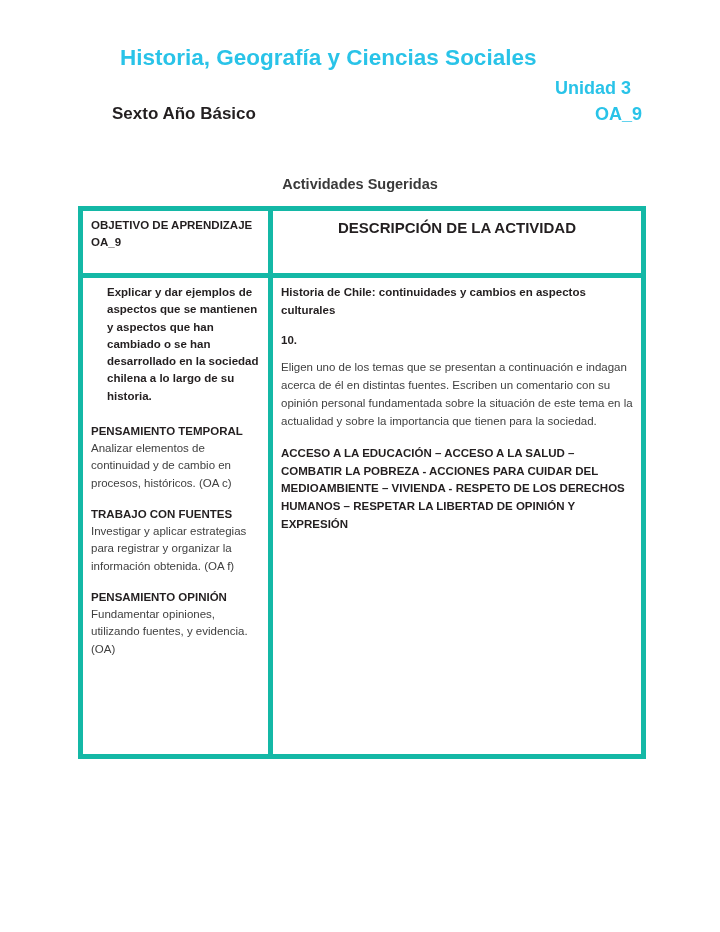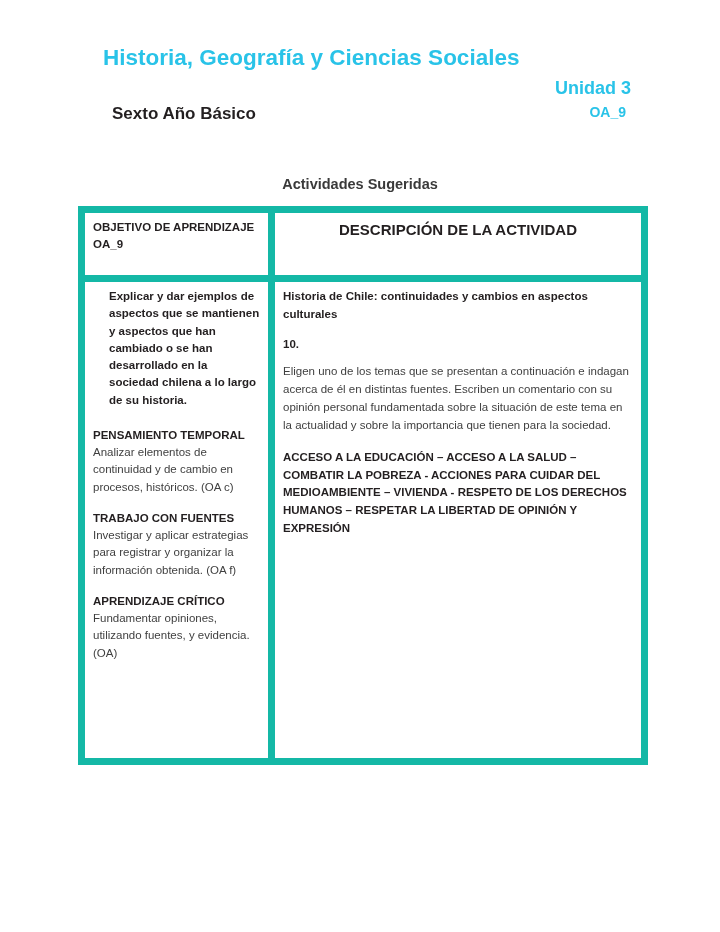--- a/index.html
+++ b/index.html
@@ -21,21 +21,21 @@
     box-sizing: border-box;
     padding: 40px 78px 0 78px;
   }
   
   .header {
     position: relative;
     height: 96px;
   }
   .subject {
     position: absolute;
-    left: 25px;
+    left: 42px;
     top: 4px;
     width: 420px;
     font-size: 22.5px;
     font-weight: bold;
     line-height: 1.24;
     color: #29c3e8;
   }
   .grade {
     position: absolute;
     left: 34px;
@@ -48,23 +48,23 @@
     position: absolute;
     right: 11px;
     top: 38px;
     font-size: 18px;
     font-weight: bold;
     color: #29c3e8;
     text-align: right;
   }
   .oa {
     position: absolute;
-    right: 16px;
+    right: 0;
     top: 64px;
-    font-size: 14px;
+    font-size: 18px;
     font-weight: bold;
     color: #29c3e8;
     text-align: right;
   }
   
   .section-title {
     text-align: center;
     font-size: 14.5px;
     font-weight: bold;
     color: #3a3a3a;
@@ -73,21 +73,21 @@
   }
   
   table.activities {
     border-collapse: collapse;
     width: 563px;
     margin: 0 auto;
     table-layout: fixed;
   }
   table.activities th,
   table.activities td {
-    border: 7px solid #14b8a6;
+    border: 5px solid #14b8a6;
     vertical-align: top;
     padding: 6px 8px 8px 8px;
   }
   col.c1 { width: 190px; }
   col.c2 { width: 373px; }
   th.col-head-left {
     text-align: left;
     font-size: 11.5px;
     font-weight: bold;
     line-height: 1.45;
@@ -166,21 +166,21 @@
     </thead>
     <tbody>
       <tr>
         <td class="cell-left">
           <p class="oa-statement">Explicar y dar ejemplos de aspectos que se mantienen y aspectos que han cambiado o se han desarrollado en la sociedad chilena a lo largo de su historia.</p>
 
           <p class="skill"><span class="skill-name">PENSAMIENTO TEMPORAL</span><span class="skill-text"> Analizar elementos de continuidad y de cambio en procesos, históricos. (OA c)</span></p>
 
           <p class="skill"><span class="skill-name">TRABAJO CON FUENTES</span><span class="skill-text"> Investigar y aplicar estrategias para registrar y organizar la información obtenida. (OA f)</span></p>
 
-          <p class="skill"><span class="skill-name">APRENDIZAJE CRÍTICO</span><span class="skill-text"> Fundamentar opiniones, utilizando fuentes, y evidencia. (OA)</span></p>
+          <p class="skill"><span class="skill-name">PENSAMIENTO OPINIÓN</span><span class="skill-text"> Fundamentar opiniones, utilizando fuentes, y evidencia. (OA)</span></p>
         </td>
         <td class="cell-right">
           <p class="right-title">Historia de Chile: continuidades y cambios en aspectos culturales</p>
           <p class="item-num">10.</p>
           <p class="paragraph">Eligen uno de los temas que se presentan a continuación e indagan acerca de él en distintas fuentes. Escriben un comentario con su opinión personal fundamentada sobre la situación de este tema en la actualidad y sobre la importancia que tienen para la sociedad.</p>
           <p class="topics">ACCESO A LA EDUCACIÓN – ACCESO A LA SALUD – COMBATIR LA POBREZA - ACCIONES PARA CUIDAR DEL MEDIOAMBIENTE – VIVIENDA - RESPETO DE LOS DERECHOS HUMANOS – RESPETAR LA LIBERTAD DE OPINIÓN Y EXPRESIÓN</p>
         </td>
       </tr>
     </tbody>
   </table>

